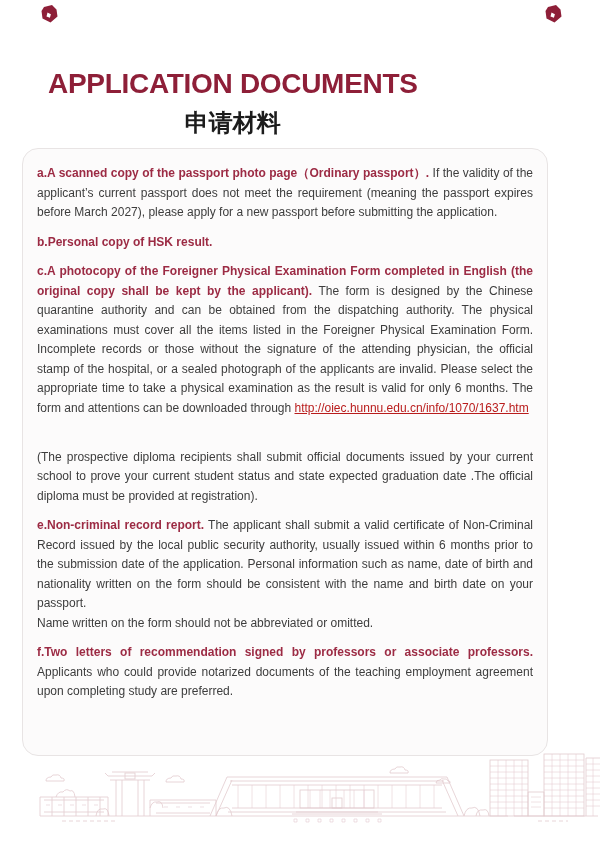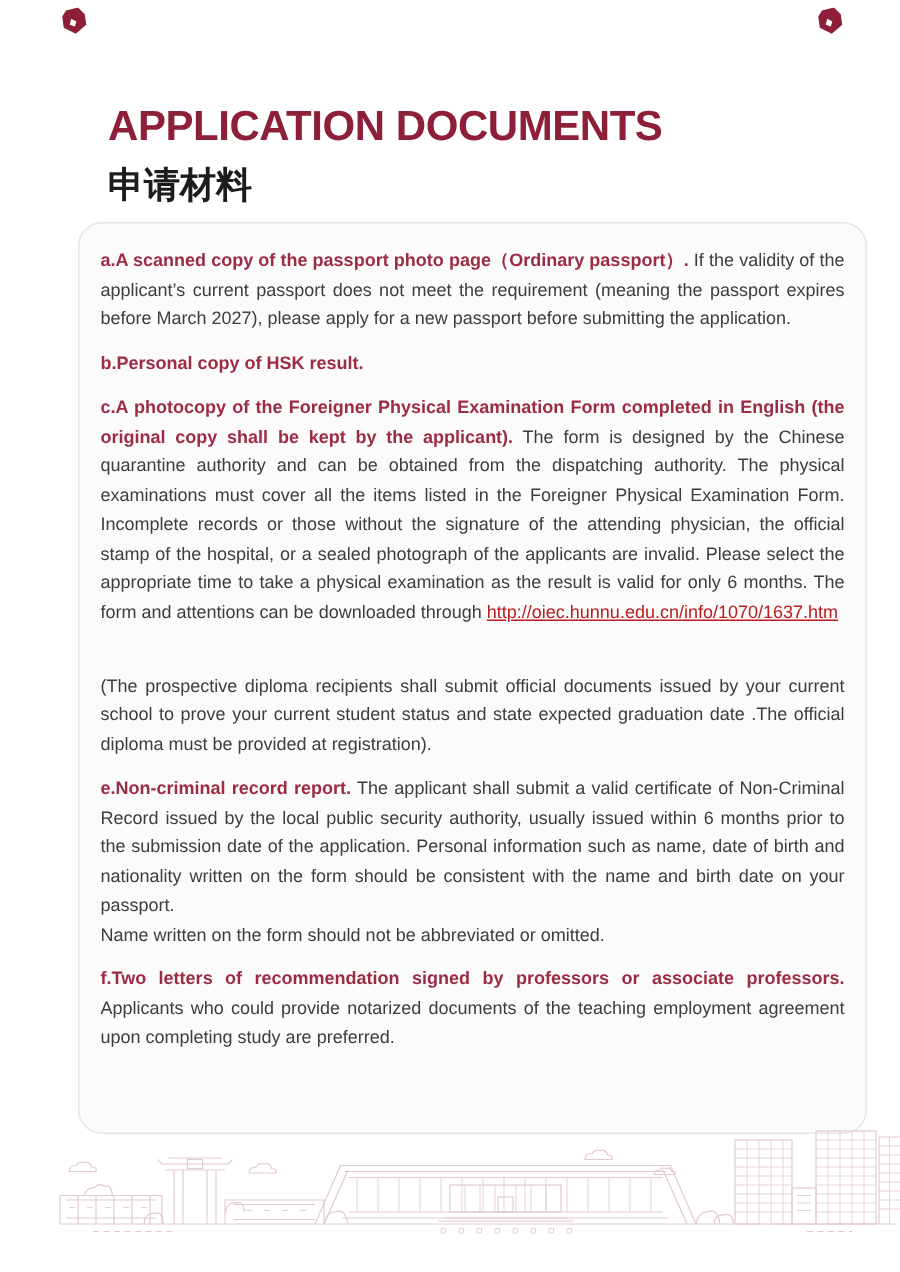--- a/index.html
+++ b/index.html
@@ -1,24 +1,24 @@
 <!DOCTYPE html>
 <html><head>
 <meta charset="utf-8">
 <style>
   html,body{margin:0;padding:0;background:#ffffff;}
   .page{position:relative;width:600px;height:848px;background:#ffffff;overflow:hidden;
         font-family:"Liberation Sans",sans-serif;}
   .ornament{position:absolute;top:5px;width:17px;height:18px;}
   .ornament-left{left:41px;}
   .ornament-right{left:545px;}
-  .header{position:absolute;left:48px;top:68px;margin-left:24px;}
+  .header{position:absolute;left:48px;top:68px;}
   .title{margin:0;font-size:28px;font-weight:bold;letter-spacing:-0.3px;color:#8E1F38;}
-  .subtitle{margin:7px 0 0 0;font-size:24px;font-weight:bold;color:#1c1c1c;}
-  .content-box{position:absolute;left:52px;top:148px;width:526px;min-height:608px;
+  .subtitle{margin:7px 0 0 0;font-size:24px;font-weight:bold;color:#1c1c1c;text-align:center;}
+  .content-box{position:absolute;left:22px;top:148px;width:526px;min-height:608px;
         box-sizing:border-box;background:#fcfbfb;border:1px solid #e8e4e4;border-radius:16px;
         padding:5px 14px 4px 14px;}
   .doc-para{margin:10px 0;font-size:12px;line-height:19.5px;color:#3d3d3d;
         text-align:justify;}
   .seg-lead{color:#9C2B44;font-weight:bold;}
   .seg-body{color:#3d3d3d;}
   a.seg-link{color:#b91c1c;text-decoration:underline;}
   .illustration{position:absolute;left:38px;top:750px;width:562px;height:78px;}
 </style>
 </head>

